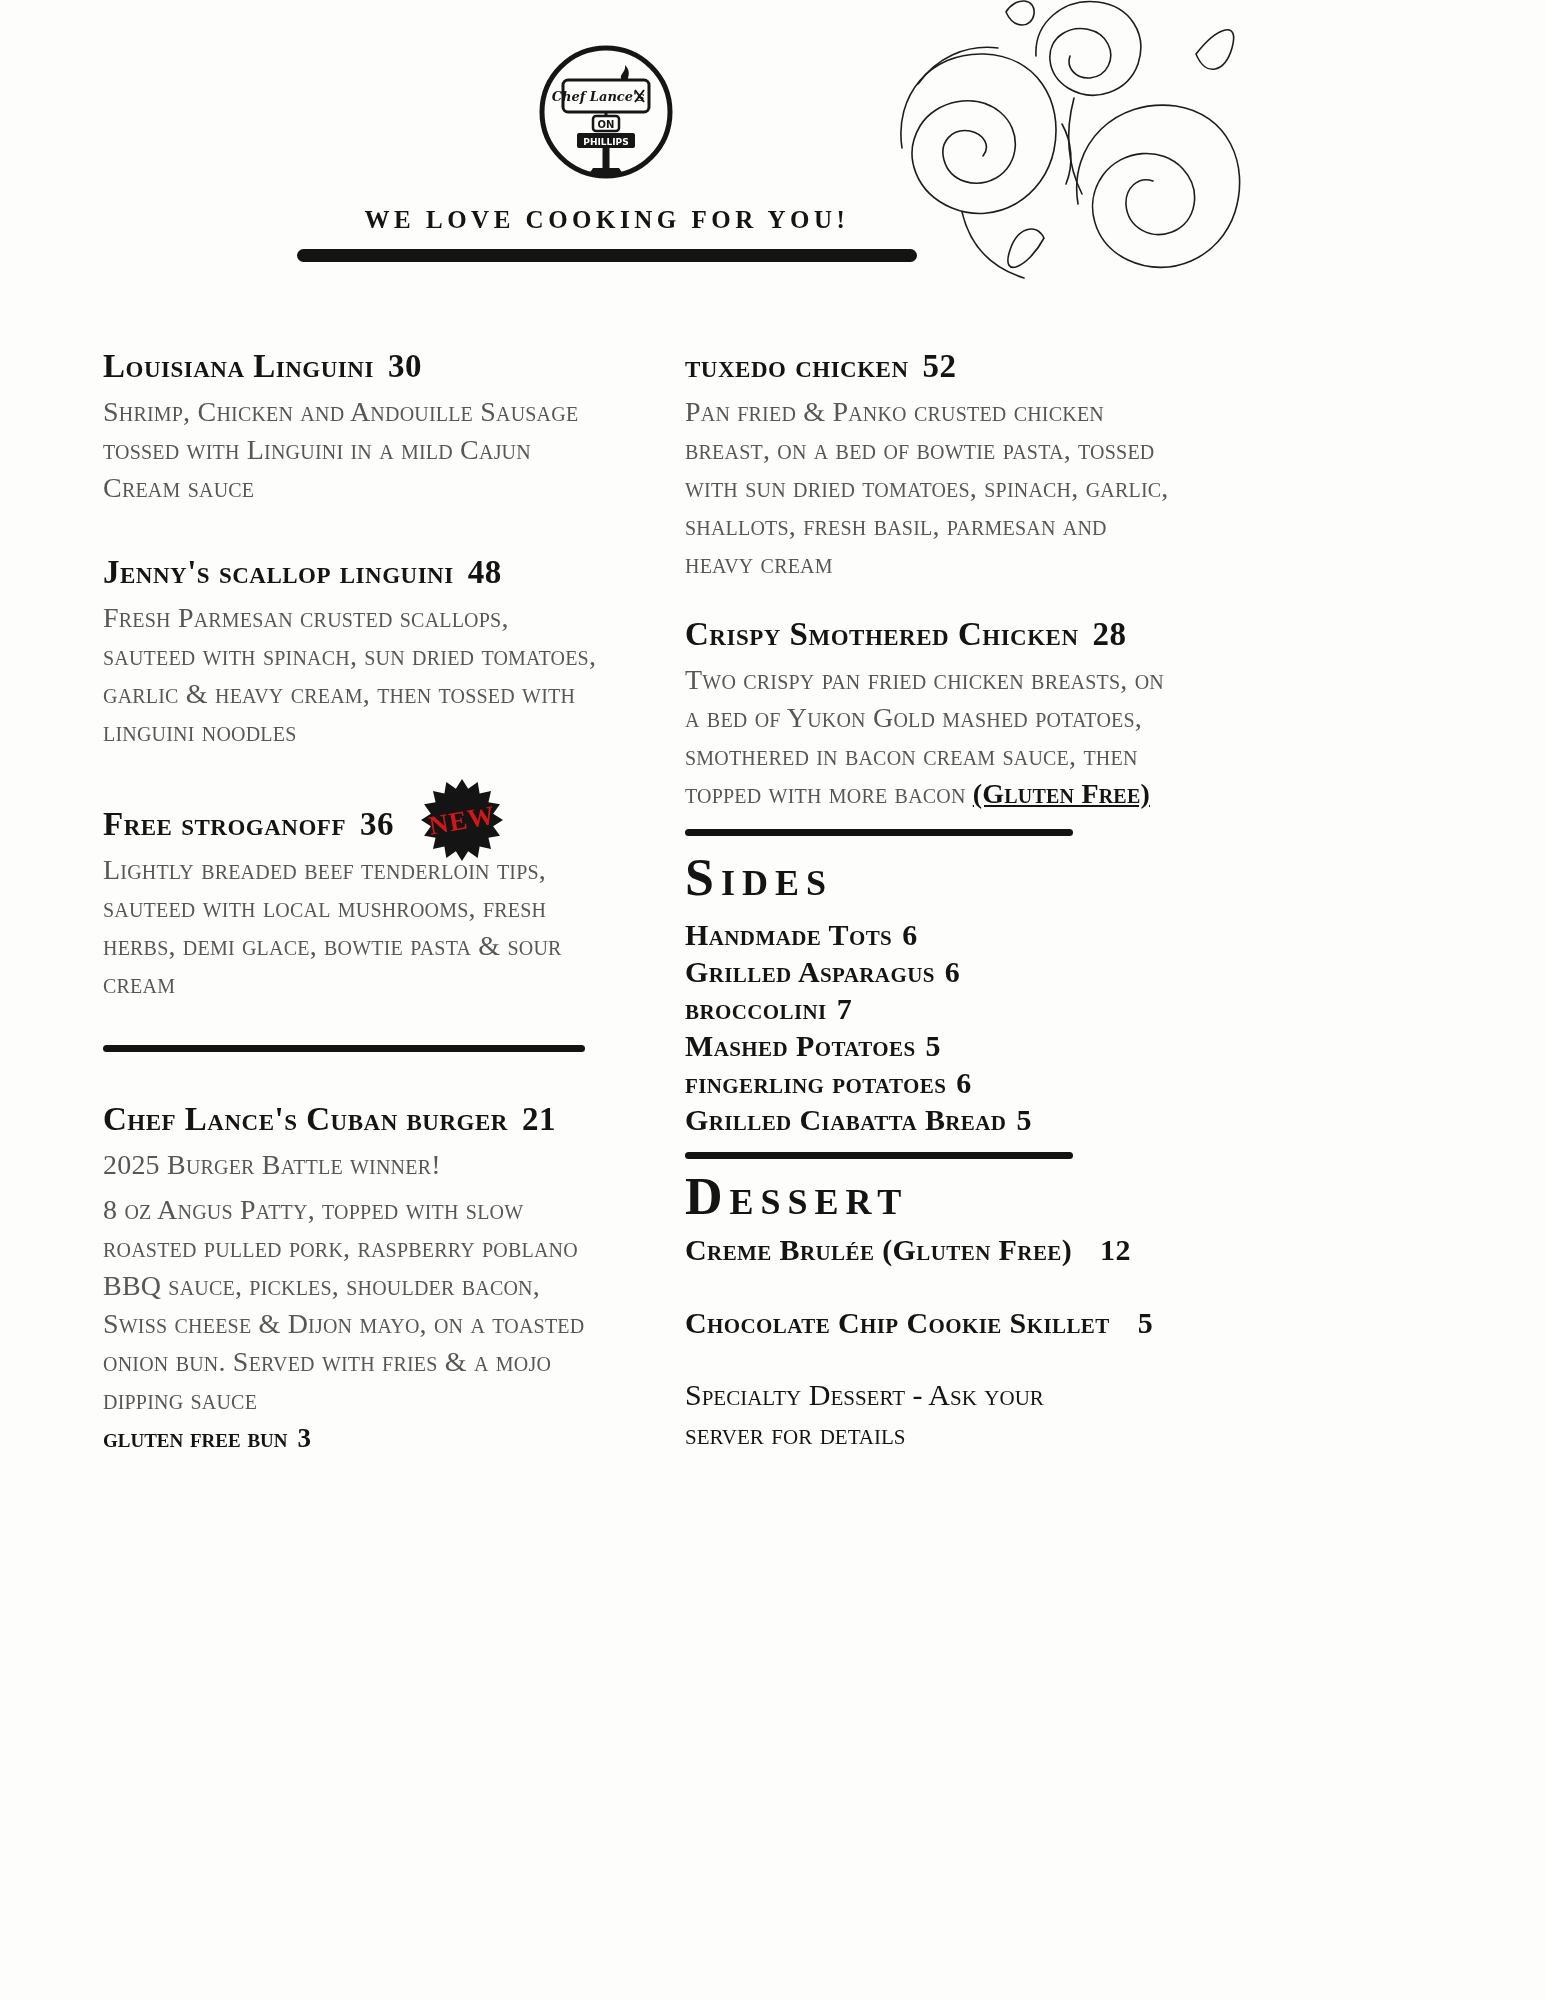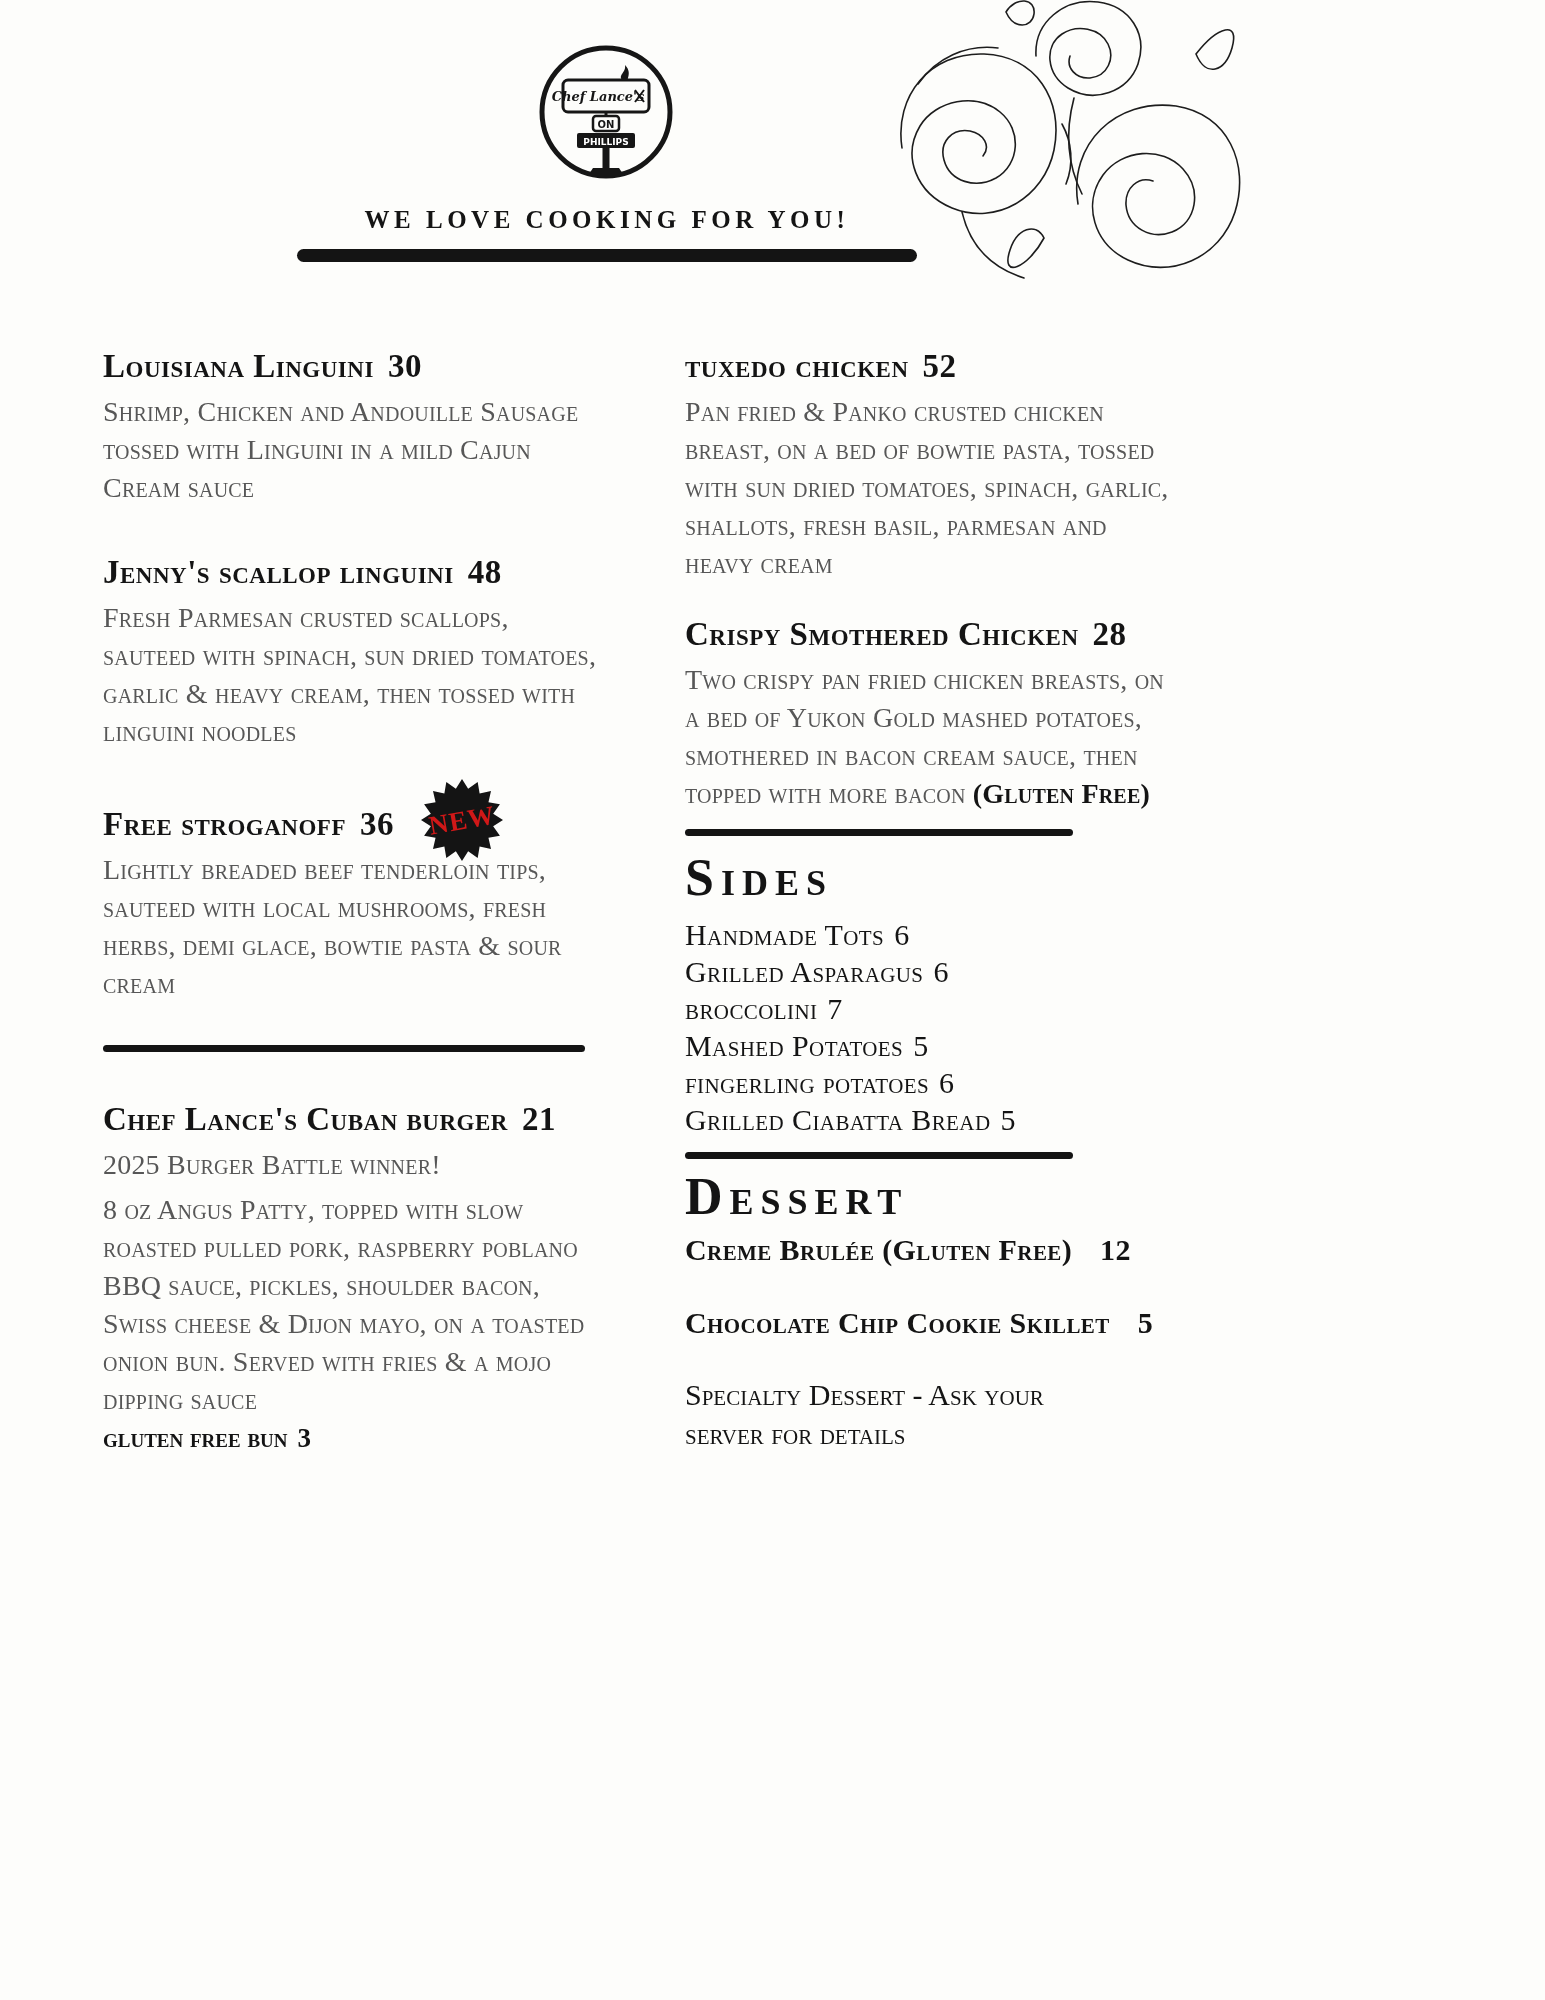--- a/index.html
+++ b/index.html
@@ -24,31 +24,31 @@
   .tagline { font-weight:bold; font-size:25px; letter-spacing:4.5px; color:var(--ink,#141414); }
   .header-bar { margin-top:15px; height:13px; border-radius:7px; background:var(--ink,#141414); }
 
   .col { position:absolute; top:345px; }
   .col-left  { left:103px; width:500px; }
   .col-right { left:685px; width:492px; }
 
   .item-title { position:relative; font-variant:small-caps; font-weight:bold; font-size:33px; line-height:42px; letter-spacing:.5px; color:var(--ink,#141414); }
   .price { margin-left:14px; }
   .item-desc { font-variant:small-caps; font-size:28px; line-height:38px; letter-spacing:.2px; color:var(--description_gray,#575757); margin-top:6px; }
-  .bold-ink { color:var(--ink,#141414); font-weight:bold; }
+  .bold-ink { color:var(--ink,#141414); font-weight:bold;text-decoration:underline; }
   .addon-line { font-variant:small-caps; font-weight:bold; font-size:27px; line-height:38px; color:var(--ink,#141414); }
   .addon-line .price { margin-left:10px; }
 
   .divider { height:7px; background:var(--ink,#141414); border-radius:4px; }
   .divider.left  { width:482px; margin-top:42px; }
   .divider.right { width:388px; margin-top:16px; }
 
   .section-title { font-variant:small-caps; font-weight:bold; font-size:52px; line-height:48px; letter-spacing:7px; color:var(--ink,#141414); }
 
-  .side-line { font-variant:small-caps; font-weight:normal; font-size:30px; line-height:37px; letter-spacing:.4px; color:var(--ink,#141414); }
+  .side-line { font-variant:small-caps; font-weight:bold; font-size:30px; line-height:37px; letter-spacing:.4px; color:var(--ink,#141414); }
   .side-line .price { margin-left:10px; }
 
   .dessert-line { font-variant:small-caps; font-weight:bold; font-size:30px; line-height:37px; letter-spacing:.4px; color:var(--ink,#141414); }
   .dessert-line .price { margin-left:28px; }
   .dessert-note { font-variant:small-caps; font-weight:normal; font-size:30px; line-height:39px; max-width:432px; color:var(--ink,#141414); }
 
   .gratuity { font-weight:bold; font-size:23px; line-height:31px; letter-spacing:2.5px; width:474px; margin-top:44px; color:var(--ink,#141414); }
 
   
   .badge { position:absolute; left:318px; top:-24px; width:82px; height:82px; }

